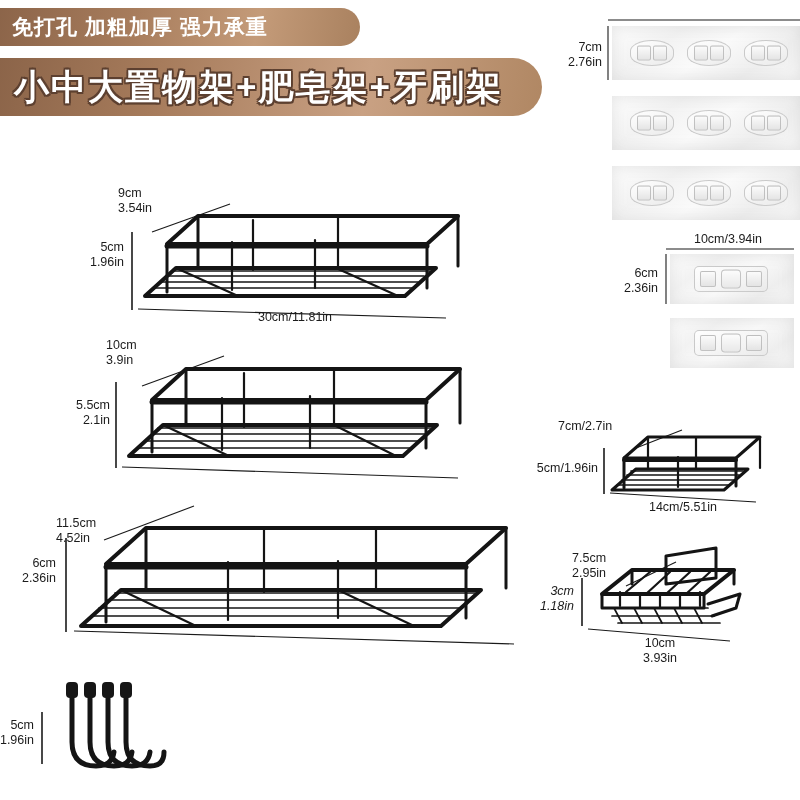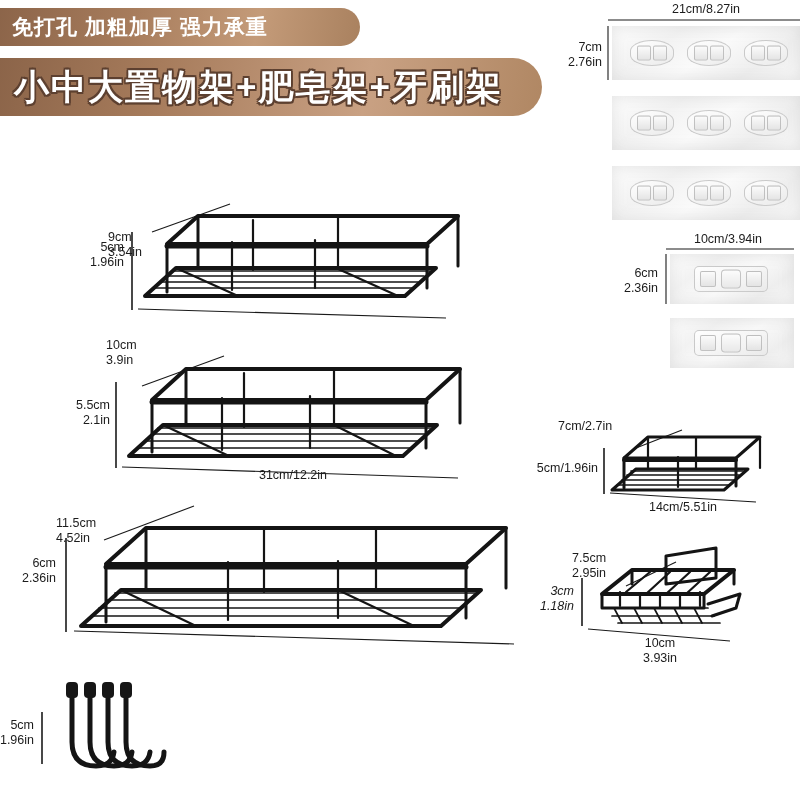--- a/index.html
+++ b/index.html
@@ -94,21 +94,20 @@
 
 <div id="stage">
 
   <div class="banner banner-1">
     <span>免打孔 加粗加厚 强力承重</span>
   </div>
   <div class="banner banner-2">
     <span>小中大置物架+肥皂架+牙刷架</span>
   </div>
 
-  <div class="dim ctr" style="left:612px; top:2px; width:188px;">21cm/8.27in</div>
   <svg style="left:608px; top:18px;" width="192" height="10">
     <line class="ln" x1="0" y1="2" x2="192" y2="2"></line>
   </svg>
   <svg style="left:604px; top:26px;" width="8" height="54">
     <line class="ln" x1="4" y1="0" x2="4" y2="54"></line>
   </svg>
   <div class="dim rt" style="left:560px; top:40px; width:42px;">
     <div>7cm</div>
     <div>2.76in</div>
   </div>
@@ -179,37 +178,38 @@
   </div>
 
   <div class="sticker" style="left:670px; top:318px; width:124px; height:50px;">
     <div class="pad-emb pad-rect" style="left:24px; top:12px; width:74px; height:26px;">
       <div class="pad-chip" style="left:5px; width:16px; height:16px;"></div>
       <div class="pad-sq" style="width:20px; height:19px;"></div>
       <div class="pad-chip" style="right:5px; width:16px; height:16px;"></div>
     </div>
   </div>
 
-  <div class="dim" style="left:108px; top:186px;margin-top:44px;">
+  <div class="dim" style="left:118px; top:186px;">
     <div>9cm</div>
     <div>3.54in</div>
   </div>
   <svg style="left:152px; top:200px;" width="90" height="40">
     <line class="ln" x1="0" y1="32" x2="78" y2="4"></line>
   </svg>
   <svg style="left:128px; top:232px;" width="8" height="78">
     <line class="lnw" x1="4" y1="0" x2="4" y2="78"></line>
   </svg>
   <div class="dim rt" style="left:72px; top:240px; width:52px;">
     <div>5cm</div>
     <div>1.96in</div>
   </div>
   <svg style="left:138px; top:308px;" width="320" height="12">
     <line class="ln" x1="0" y1="1" x2="308" y2="10"></line>
   </svg>
+  <div class="dim ctr" style="left:160px; top:310px; width:270px;">30cm/11.81in</div>
 
   <svg style="left:140px; top:196px;" width="330" height="118">
 
     <path class="mt mt4" d="M27,48 L58,20 L318,20 L287,48 Z"></path>
 
     <path class="mt mt5" d="M27,50 L287,50"></path>
 
     <path class="mt mt4" d="M5,100 L36,72 L296,72 L265,100 Z"></path>
 
     <path class="mt mt3" d="M27,48 L27,96"></path>
@@ -240,21 +240,20 @@
   <svg style="left:112px; top:382px;" width="8" height="86">
     <line class="lnw" x1="4" y1="0" x2="4" y2="86"></line>
   </svg>
   <div class="dim rt" style="left:56px; top:398px; width:54px;">
     <div>5.5cm</div>
     <div>2.1in</div>
   </div>
   <svg style="left:122px; top:466px;" width="350" height="14">
     <line class="ln" x1="0" y1="1" x2="336" y2="12"></line>
   </svg>
-  <div class="dim ctr" style="left:148px; top:468px; width:290px;">31cm/12.2in</div>
 
   <svg style="left:124px; top:348px;" width="350" height="126">
     <path class="mt mt4" d="M28,52 L62,21 L336,21 L302,52 Z"></path>
     <path class="mt mt5" d="M28,54 L302,54"></path>
     <path class="mt mt4" d="M5,108 L39,77 L313,77 L279,108 Z"></path>
     <path class="mt mt3" d="M28,52 L28,104"></path>
     <path class="mt mt3" d="M302,52 L302,100"></path>
     <path class="mt mt3" d="M62,21 L62,75"></path>
     <path class="mt mt3" d="M336,21 L336,75"></path>
     <path class="mt mt2" d="M120,25 L120,79"></path>

